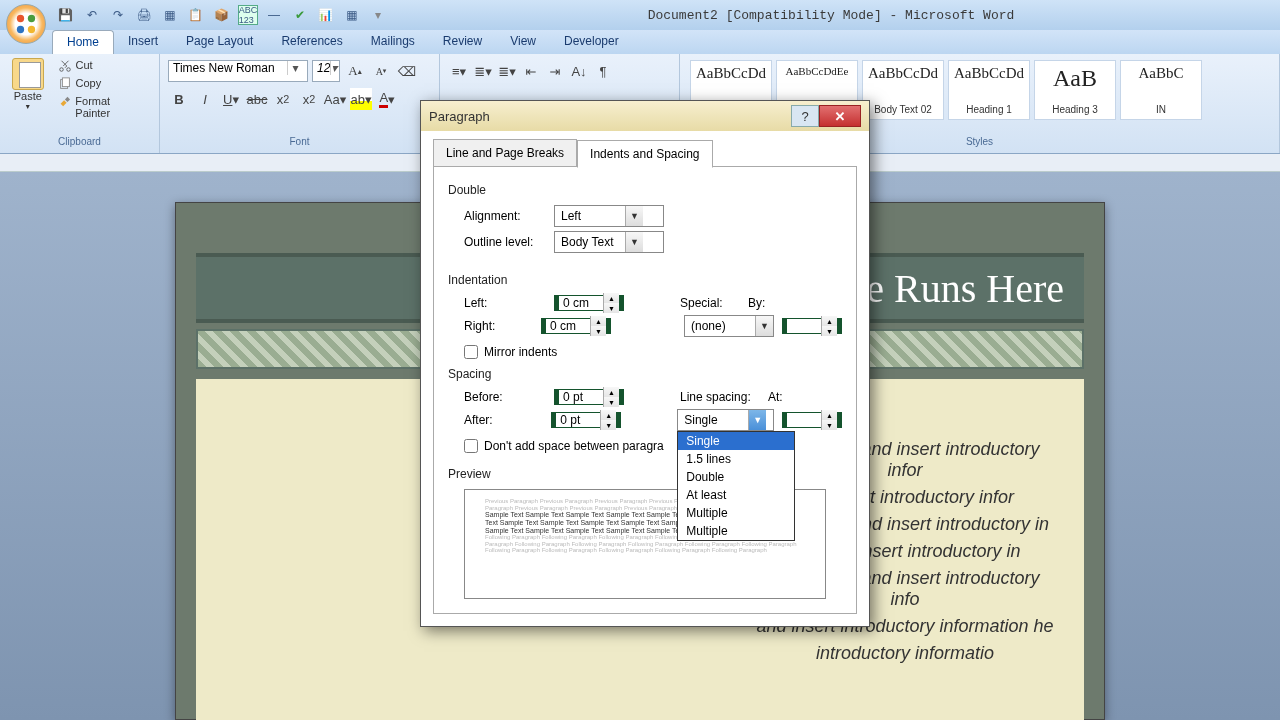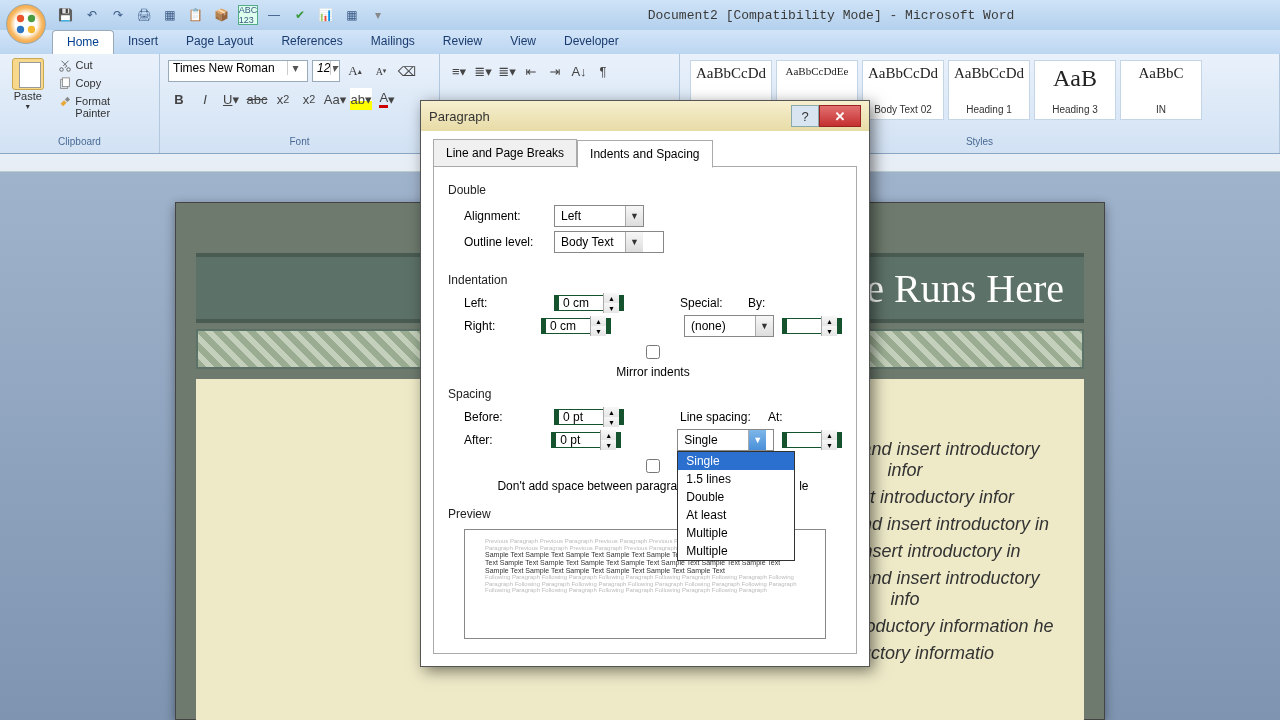--- a/index.html
+++ b/index.html
@@ -75,21 +75,21 @@
 .row { display:flex; align-items:center; margin: 4px 0 4px 16px; gap: 8px; }
 .row label { width: 82px; }
 .combo { display:flex; align-items:center; border:1px solid #888; background:#fff; height:22px; }
 .combo input, .combo span.val { border:none; padding:0 6px; font-size:12px; width: 70px; background:transparent; }
 .combo .arrow { width: 18px; height: 100%; border-left:1px solid #aaa; background: linear-gradient(#f7f7f7,#ddd); display:flex;align-items:center;justify-content:center; cursor:pointer; font-size:9px; color:#333;}
 .combo.open .arrow { background: linear-gradient(#7db6e8,#4a90d9); color:#fff;}
 .spin { display:flex; border:5px solid #14532d; background:#fff; height:16px; align-items:center; }
 .spin input { border:none; width: 44px; padding:0 4px; font-size:12px; }
 .spin .spinners { display:flex; flex-direction:column; }
 .spin .spinners span { width:16px; height:10px; border-left:1px solid #aaa; display:flex;align-items:center;justify-content:center; font-size:7px; cursor:pointer; background:linear-gradient(#f7f7f7,#e5e5e5); }
-.chk { display:flex; align-items:center; gap:6px; margin:8px 0 8px 16px;flex-direction:column; }
+.chk { display:flex; align-items:center; gap:6px; margin:8px 0 8px 16px; }
 .chk input { width:14px; height:14px; }
 .dropdown-list { position:absolute; background:#fff; border:1px solid #333; font-size:12px; z-index:100; }
 .dropdown-list div { padding:2px 8px; cursor:pointer; }
 .dropdown-list div.sel { background:#2b6fcf; color:#fff; }
 .preview-box { border:1px solid #888; height: 110px; margin: 4px 16px; background:#fff; padding:8px 20px; font-size:6px; color:#888; line-height:1.1; overflow:hidden;}
 .preview-box .pl { color:#bbb; }
 .preview-box .st { color:#333; font-size:7px; }
 </style>
 </head>
 <body>
@@ -287,21 +287,21 @@
   </div>
   <div class="dlg-body">
     <div class="dlg-tabs">
       <div class="dlg-tab">Line and Page Breaks</div>
       <div class="dlg-tab active">Indents and Spacing</div>
     </div>
     <div class="dlg-pane">
       <div class="section-title">Double</div>
       <div class="row">
         <label><span>Alignment:</span></label>
-        <div class="combo" style="width:90px">
+        <div class="combo" style="width:110px">
             <span class="val">Left</span>
             <span class="arrow">▼</span>
           </div>
       </div>
       <div class="row">
         <label><span>Outline level:</span></label>
         <div class="combo" style="width:110px">
             <span class="val">Body Text</span>
             <span class="arrow">▼</span>
           </div>

